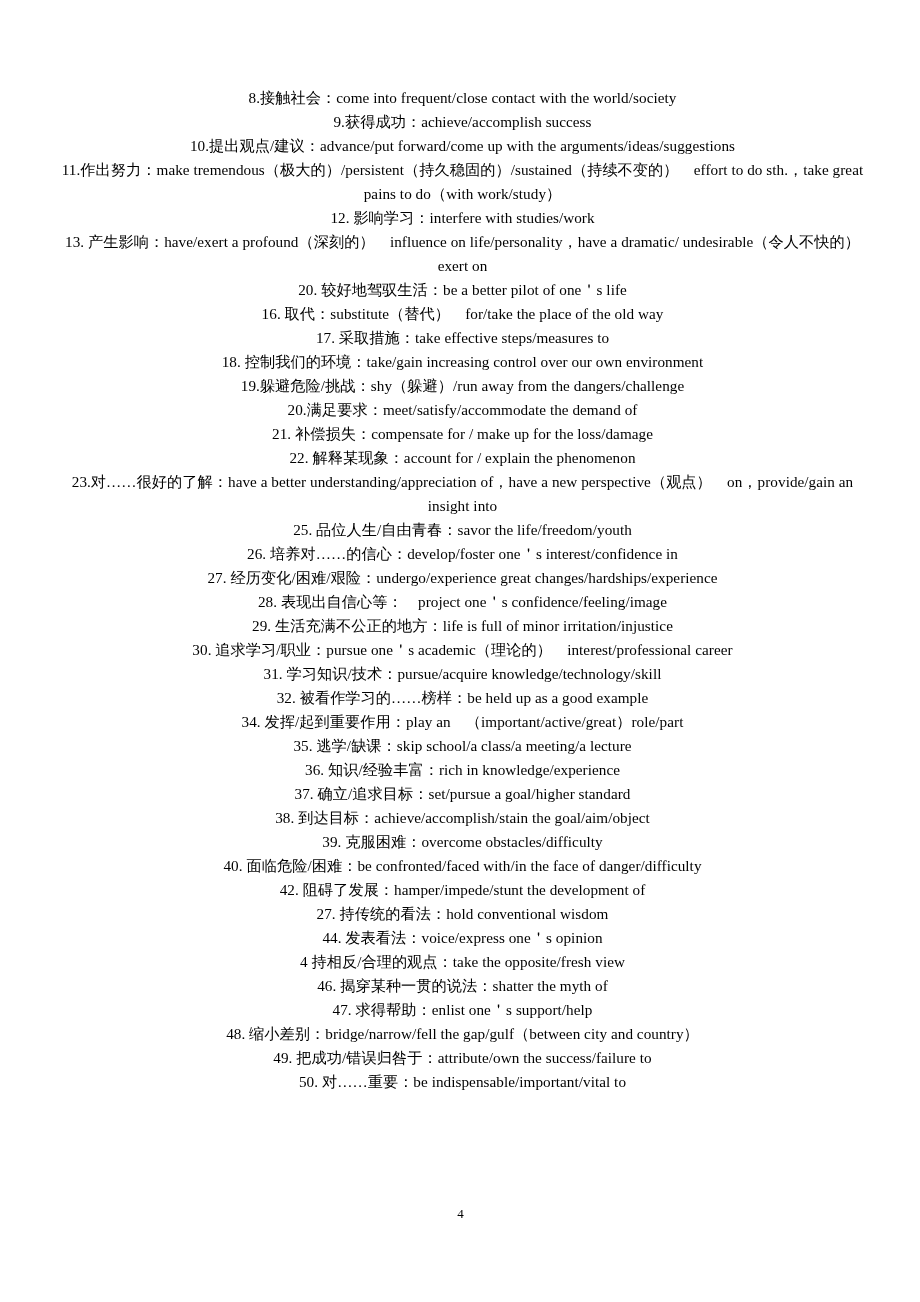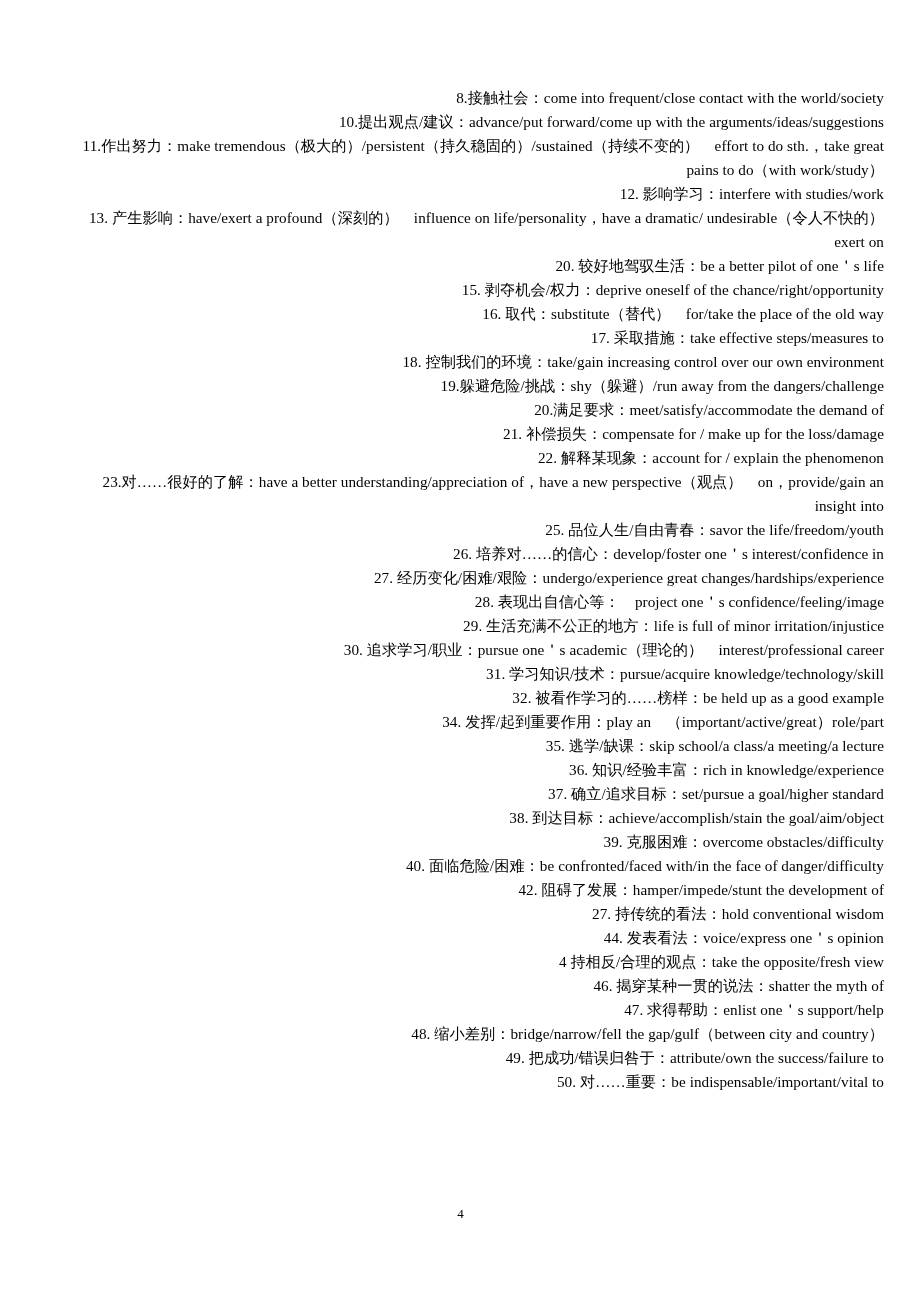--- a/index.html
+++ b/index.html
@@ -20,21 +20,21 @@
     left: 0;
     top: 0;
     width: 920px;
     height: 1302px;
     box-sizing: border-box;
     padding: 86px 36px 0 41px;
   }
   #body-text {
     font-size: 15.2px;
     line-height: 24px;
-    text-align: right;
+    text-align: center;
   }
   .line {
     white-space: pre-wrap;
     margin: 0;
     padding: 0;
     font-size: 15.2px;
     line-height: 24px;
     letter-spacing: 0.05px;
   }
   #page-number {
@@ -51,28 +51,28 @@
     display: inline-block;
     margin-left: 1px;
   }
 </style>
 </head>
 <body>
 
 <div id="page">
   <div id="body-text">
       <div class="line">8.接触社会：come into frequent/close contact with the world/society</div>
+      <div class="line">9.获得成功：achieve/accomplish success</div>
       <div class="line">10.提出观点/建议：advance/put forward/come up with the arguments/ideas/suggestions</div>
       <div class="line">11.作出努力：make tremendous（极大的）/persistent（持久稳固的）/sustained（持续不变的）　effort to do sth.，take great</div>
       <div class="line">pains to do（with work/study）</div>
       <div class="line">12. 影响学习：interfere with studies/work</div>
       <div class="line">13. 产生影响：have/exert a profound（深刻的）　influence on life/personality，have a dramatic/ undesirable（令人不快的）</div>
       <div class="line">exert on</div>
       <div class="line">20. 较好地驾驭生活：be a better pilot of one＇s life</div>
-      <div class="line">15. 剥夺机会/权力：deprive oneself of the chance/right/opportunity</div>
       <div class="line">16. 取代：substitute（替代）　for/take the place of the old way</div>
       <div class="line">17. 采取措施：take effective steps/measures to</div>
       <div class="line">18. 控制我们的环境：take/gain increasing control over our own environment</div>
       <div class="line">19.躲避危险/挑战：shy（躲避）/run away from the dangers/challenge</div>
       <div class="line">20.满足要求：meet/satisfy/accommodate the demand of</div>
       <div class="line">21. 补偿损失：compensate for / make up for the loss/damage</div>
       <div class="line">22. 解释某现象：account for / explain the phenomenon</div>
       <div class="line">23.对……很好的了解：have a better understanding/appreciation of，have a new perspective（观点）　on，provide/gain an</div>
       <div class="line">insight into</div>
       <div class="line">25. 品位人生/自由青春：savor the life/freedom/youth</div>

